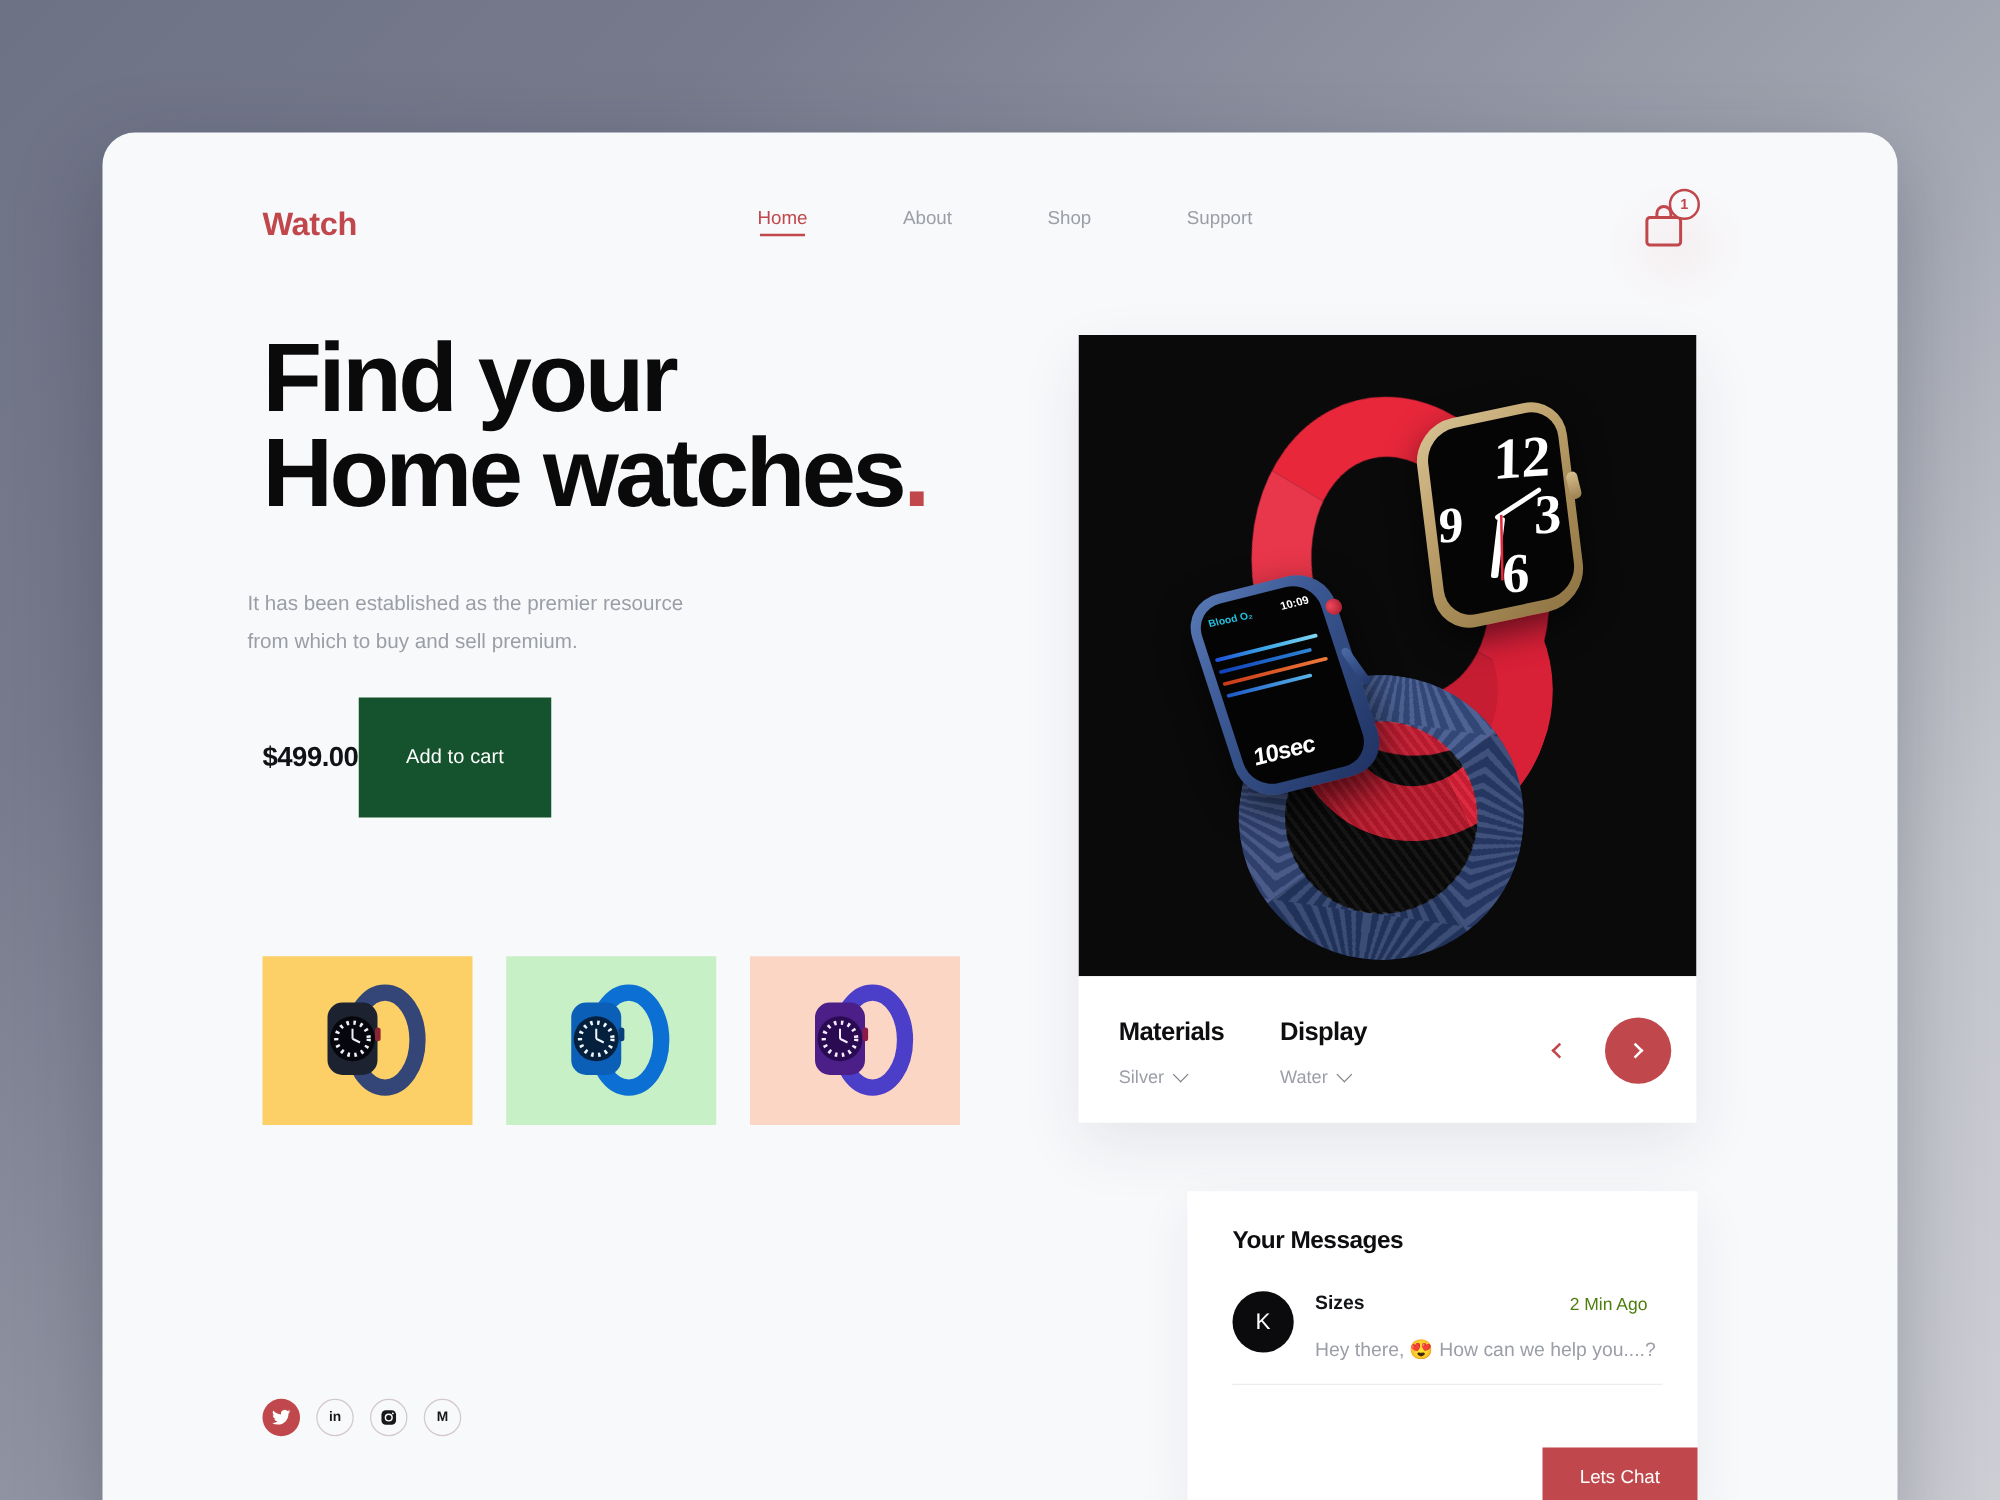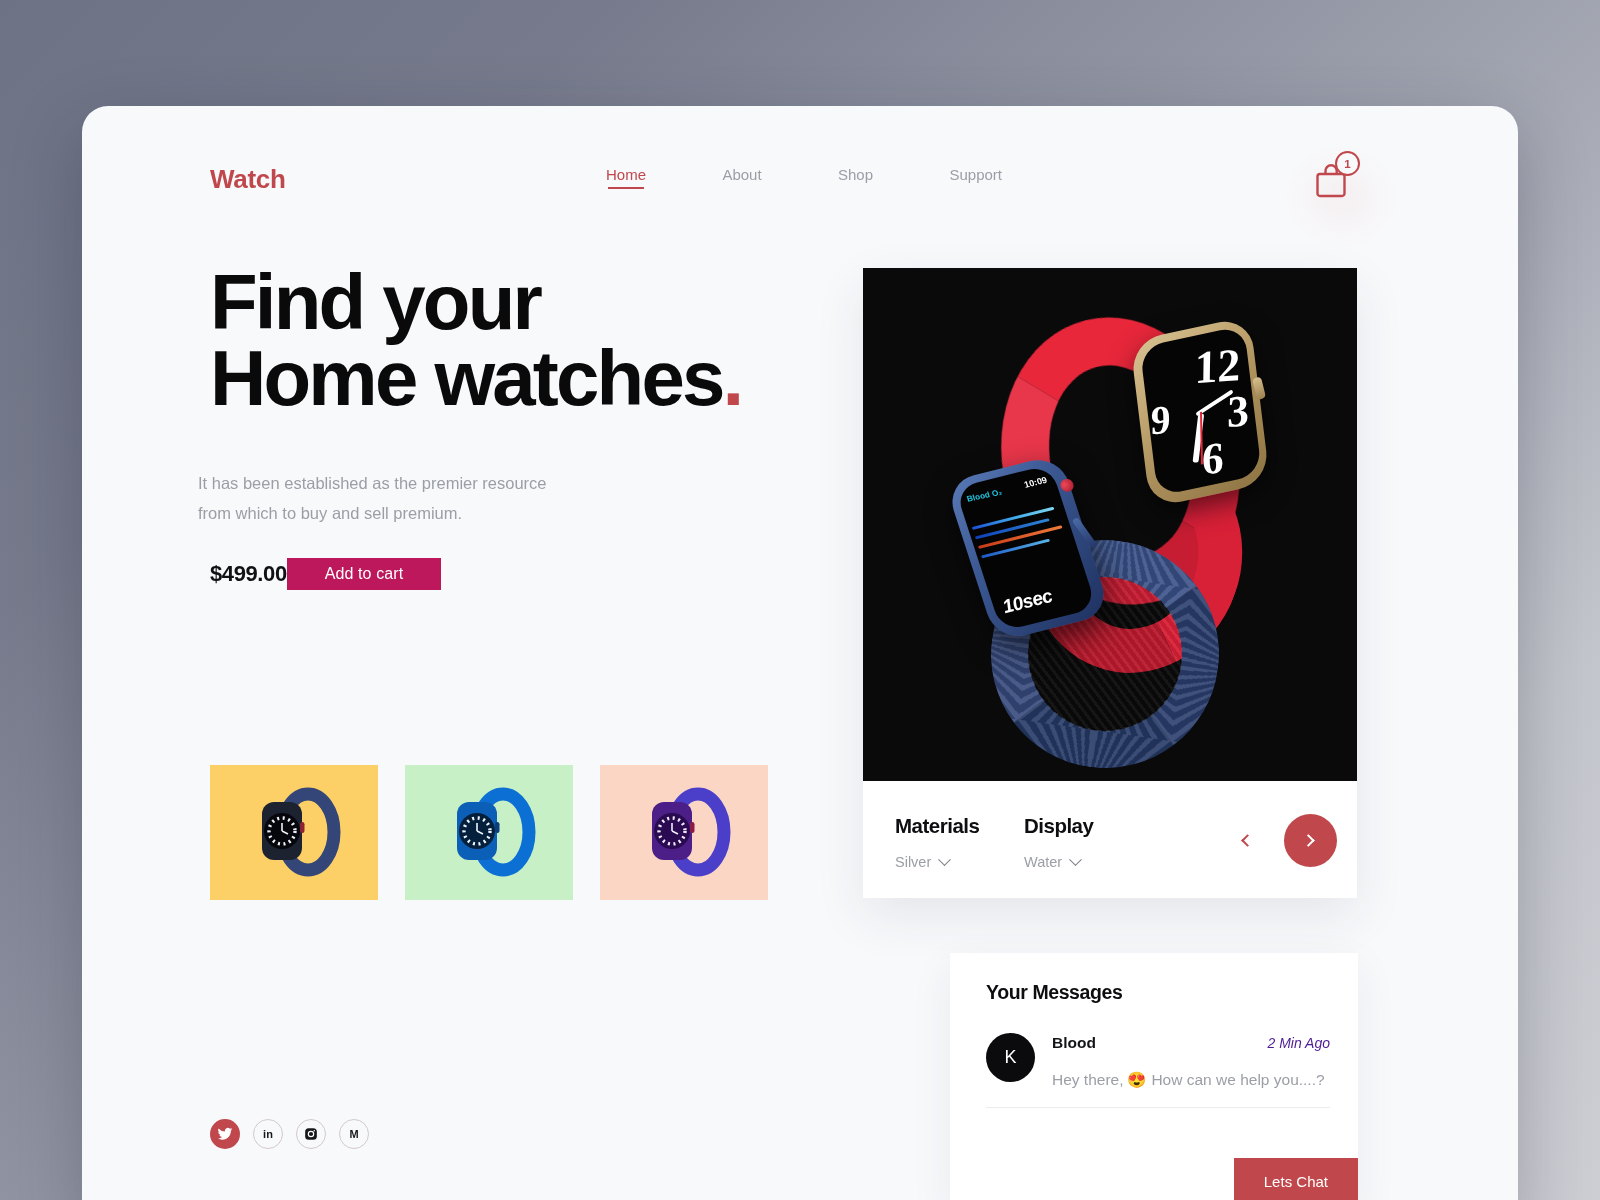--- a/index.html
+++ b/index.html
@@ -134,26 +134,26 @@
     display: flex;
     align-items: center;
   }
   #price {
     font-size: 22px;
     font-weight: 600;
     color: #111215;
     letter-spacing: -0.4px;
   }
   #add-cart {
-    background: #be185d;
+    background: #14532d;
     color: #fff;
     border: none;
     font-family: inherit;
     font-size: 16px;
-    padding: 7px 38px;
+    padding: 39px 38px;
     cursor: pointer;
     letter-spacing: 0.1px;
   }
 
   
   #thumbs {
     position: absolute;
     left: 128px;
     top: 659px;
     display: flex;
@@ -479,24 +479,23 @@
   }
   #msg-name {
     position: absolute;
     left: 66px; top: 1px;
     font-size: 15.5px;
     font-weight: 700;
     color: #131417;
   }
   #msg-time {
     position: absolute;
-    right: 0; top: 2px;
+    right: 12px; top: 2px;
     font-size: 14px;
-    color: #4c1d95;
-    font-style: italic;
+    color: #4d7c0f;
   }
   #msg-text {
     position: absolute;
     left: 66px; top: 38px;
     font-size: 15.5px;
     color: #9b9ea6;
     white-space: nowrap;
   }
   #msg-divider {
     position: absolute;
@@ -673,21 +672,21 @@
         <i></i>
       </div>
     </div>
   </div>
 
   <div id="messages">
     <div id="msg-title">Your Messages</div>
 
     <div id="msg-row">
       <div id="avatar">K</div>
-      <div id="msg-name">Blood</div>
+      <div id="msg-name">Sizes</div>
       <div id="msg-time">2 Min Ago</div>
       <div id="msg-text">Hey there, 😍 How can we help you....?</div>
     </div>
 
     <div id="msg-divider"></div>
     <button id="lets-chat">Lets Chat</button>
   </div>
 
 </div>
 

